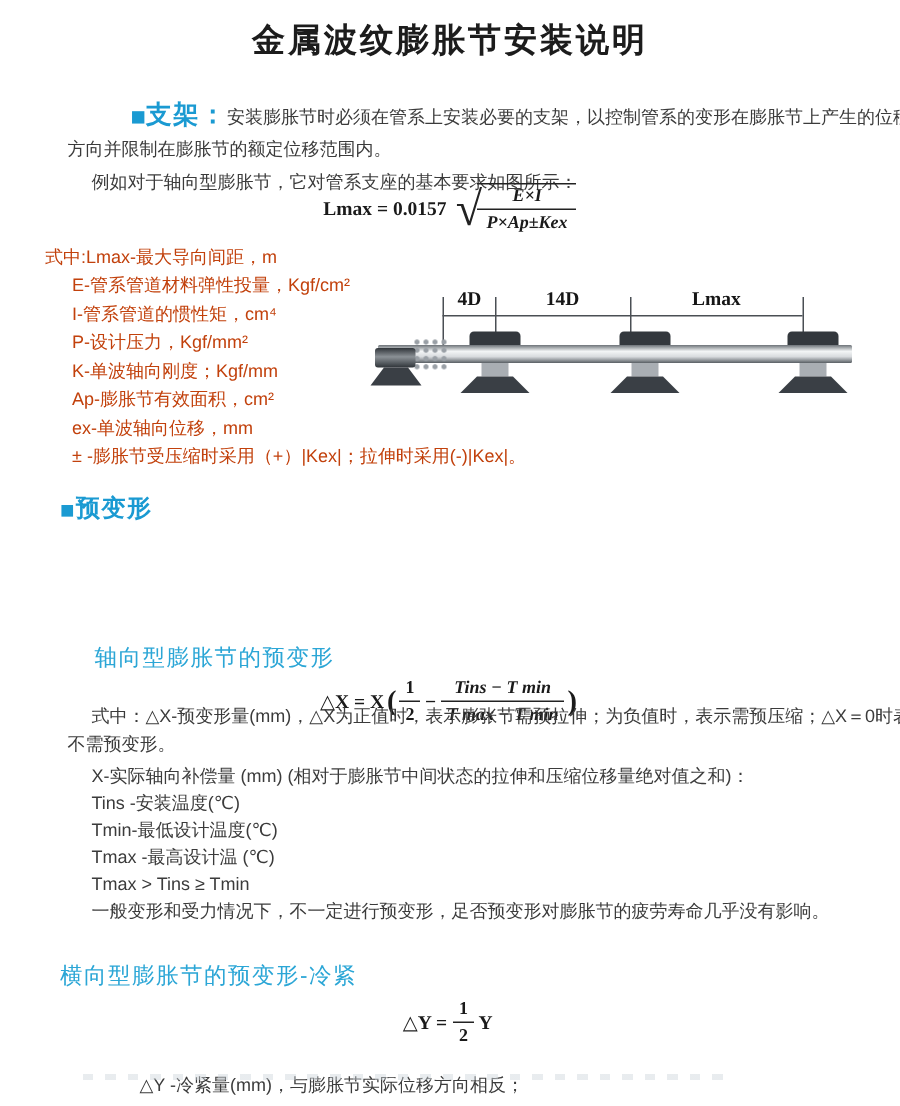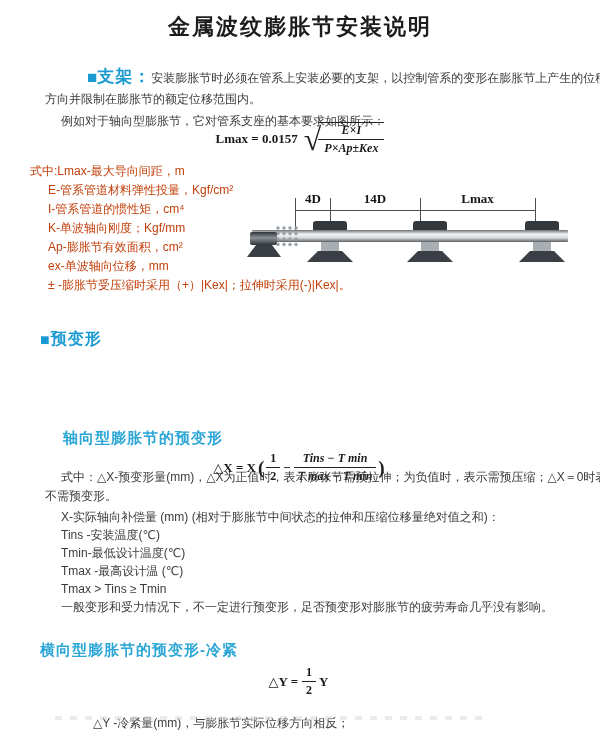--- a/index.html
+++ b/index.html
@@ -40,21 +40,21 @@
 
   .defs{top:162px;left:30px;font-size:12px;line-height:19px;color:#c2410c;}
   .defs .def-line{white-space:nowrap;}
   .defs .def-line.sub{padding-left:18px;}
 
   .p-note{top:306px;left:38px;width:560px;}
 
   .h-preform{top:329px;left:40px;font-size:16px;font-weight:bold;color:#1a9ad2;letter-spacing:1px;}
   .p-preform{top:356px;left:14px;width:578px;line-height:19.5px;text-indent:16px;text-align:justify;}
 
-  .sub-title{font-size:15px;font-weight:bold;color:#2ba6d6;letter-spacing:1px;}
+  .sub-title{font-size:15px;font-weight:normal;color:#2ba6d6;letter-spacing:1px;}
   .h-axial{top:429px;left:63px;}
   .h-lateral{top:641px;left:40px;}
 
   .axial-notes{top:468px;left:14px;width:576px;font-size:12px;}
   .an0{text-indent:16px;line-height:19px;}
   .an-item{margin-left:16px;line-height:18px;white-space:nowrap;}
   .an-first{margin-top:2px;}
   .an-last{margin-left:0;text-indent:16px;line-height:18px;white-space:nowrap;}
 
   .p-deltaY{top:701px;left:62px;font-size:12px;}
@@ -105,20 +105,21 @@
         <span class="fr-top it">E×I</span>
         <span class="fr-bot it">P×Ap±Kex</span>
       </span>
     </span>
   </div>
 
   <div class="abs defs">
     <div class="def-line">式中:Lmax-最大导向间距，m</div>
     <div class="def-line sub">E-管系管道材料弹性投量，Kgf/cm²</div>
     <div class="def-line sub">I-管系管道的惯性矩，cm⁴</div>
+    <div class="def-line sub">P-设计压力，Kgf/mm²</div>
     <div class="def-line sub">K-单波轴向刚度；Kgf/mm</div>
     <div class="def-line sub">Ap-膨胀节有效面积，cm²</div>
     <div class="def-line sub">ex-单波轴向位移，mm</div>
     <div class="def-line sub">± -膨胀节受压缩时采用（+）|Kex|；拉伸时采用(-)|Kex|。</div>
   </div>
 
   <div class="abs diagram">
     <div class="dim-line"></div>
     <div class="tick t1"></div>
     <div class="tick t2"></div>

